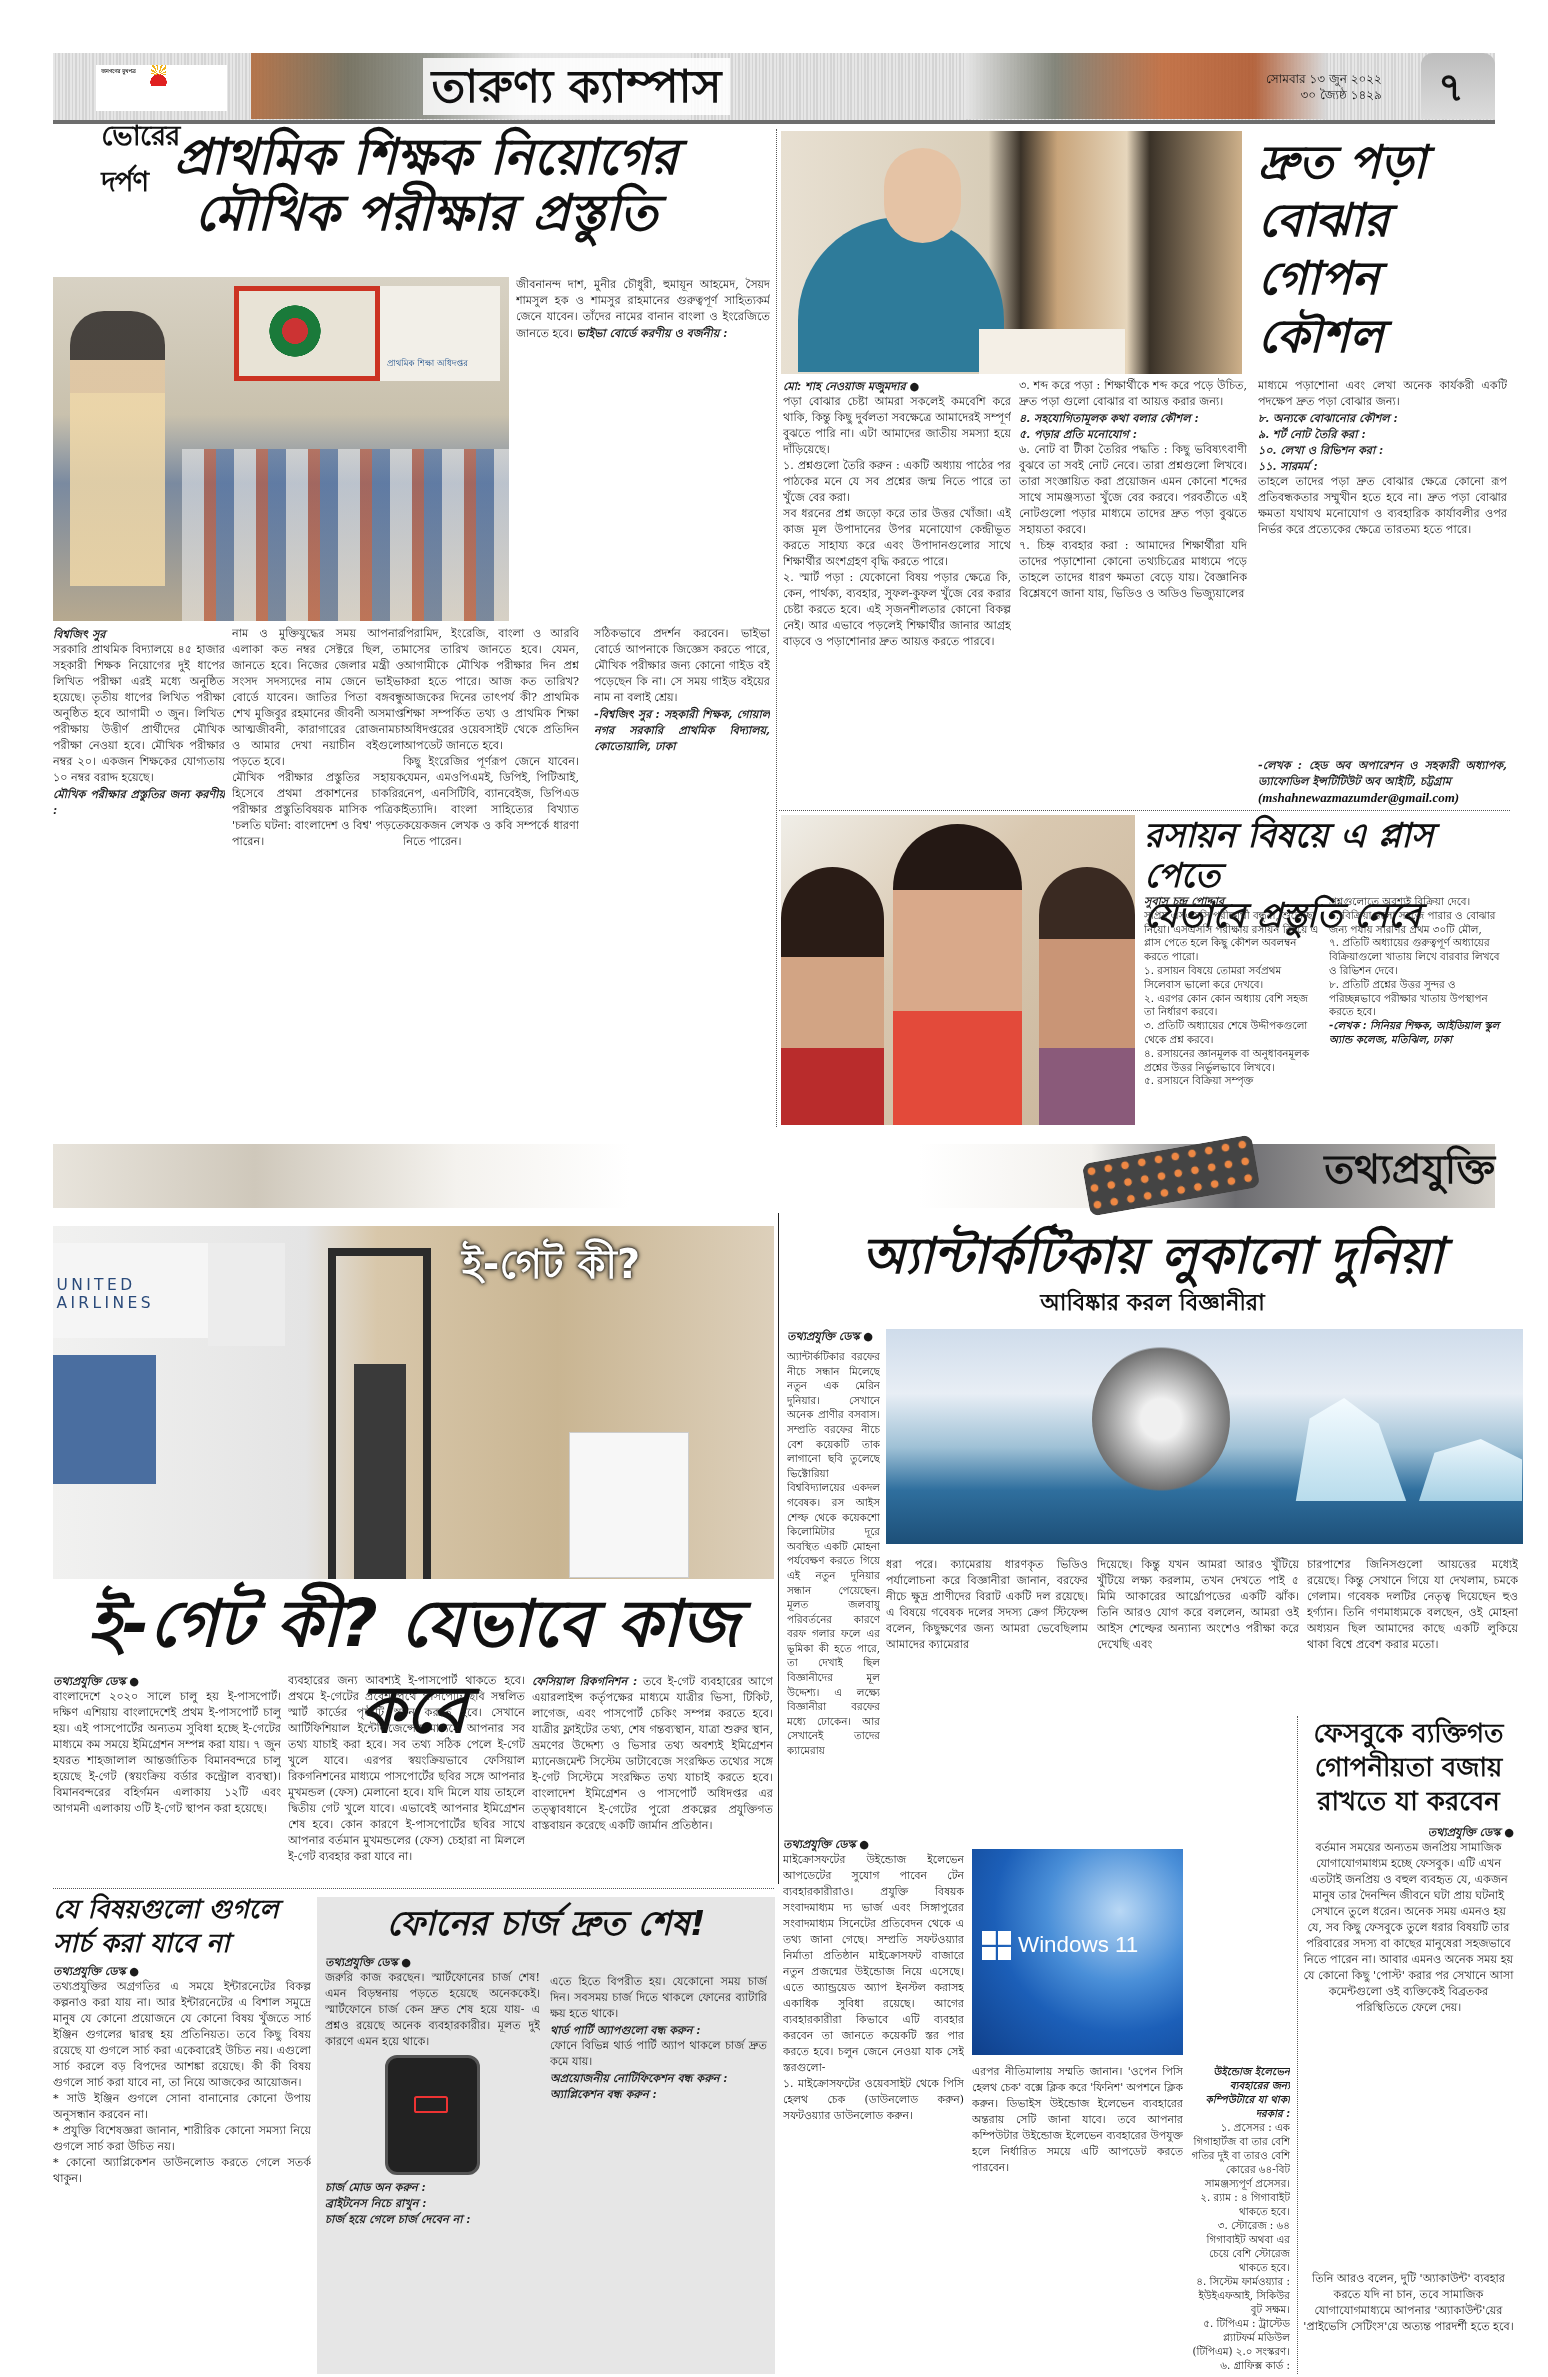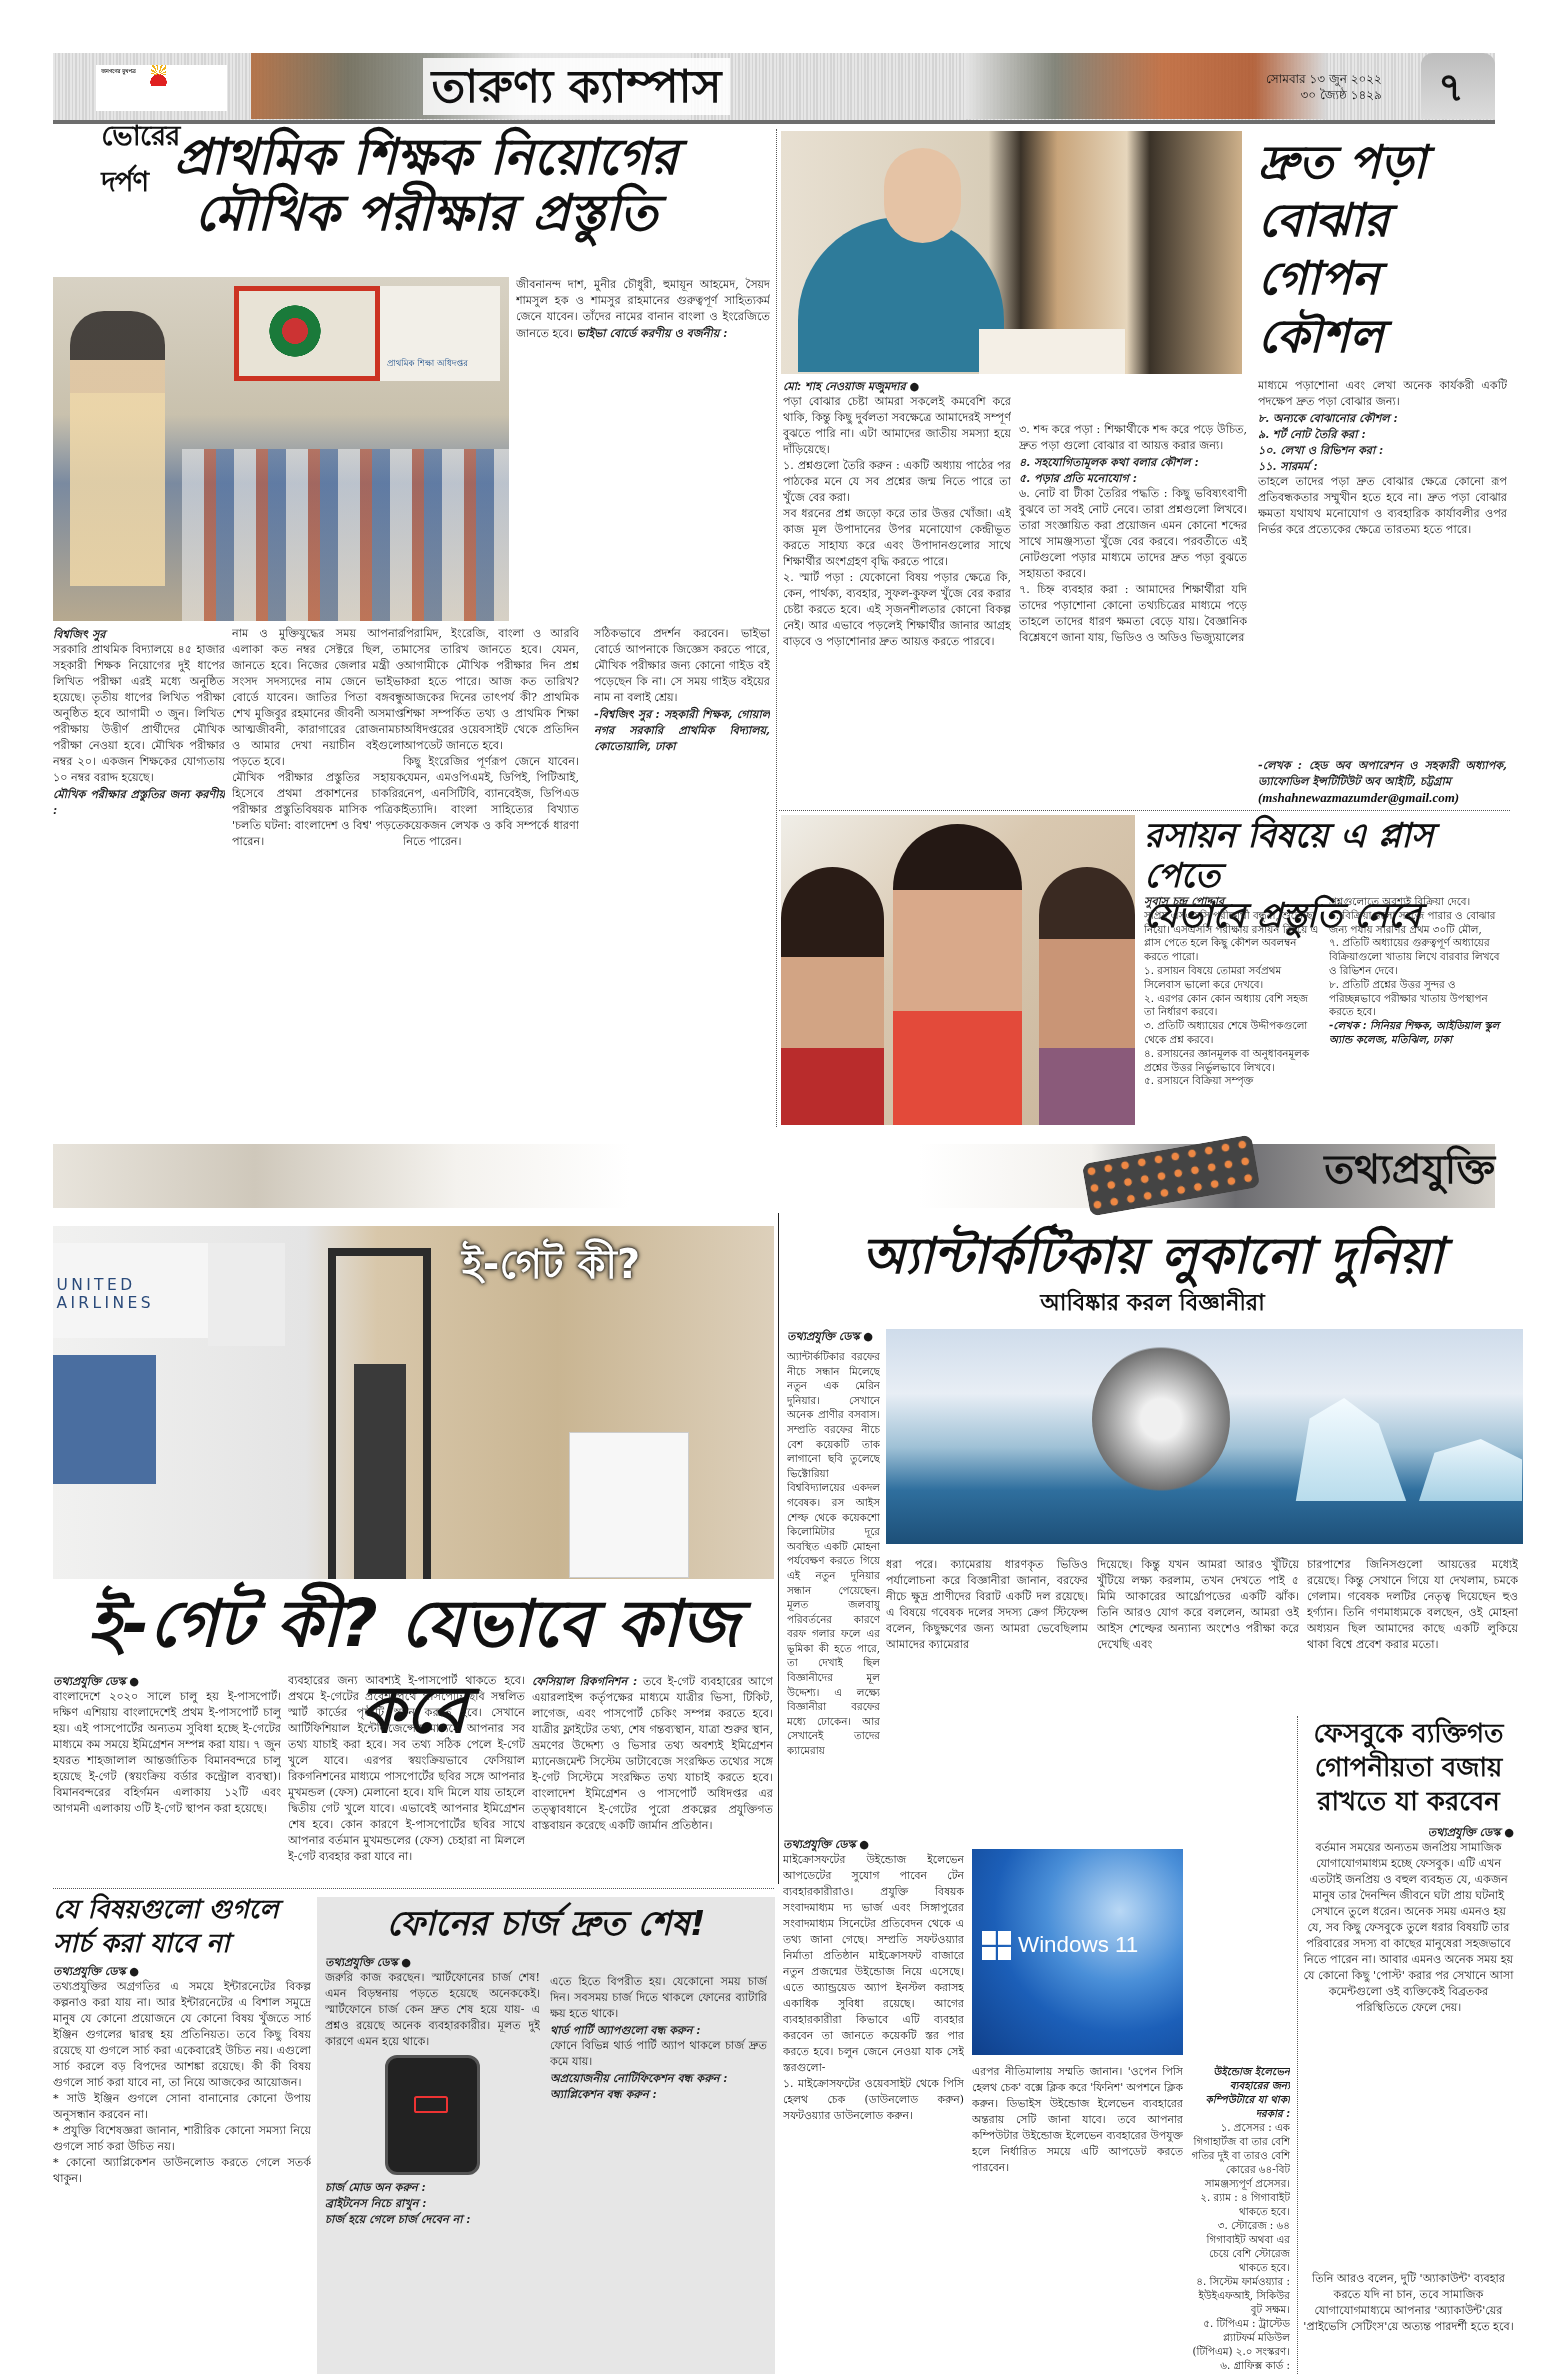--- a/index.html
+++ b/index.html
@@ -107,21 +107,21 @@
   <div>কৌশল</div>
 </div>
 
 <div class="abs col-text" style="left:783px;top:378px;width:228px;height:421px;">
   <div class="byline">মো: শাহ নেওয়াজ মজুমদার ●</div>
   <span>পড়া বোঝার চেষ্টা আমরা সকলেই কমবেশি করে থাকি, কিন্তু কিছু দুর্বলতা সবক্ষেত্রে আমাদেরই সম্পূর্ণ বুঝতে পারি না। এটা আমাদের জাতীয় সমস্যা হয়ে দাঁড়িয়েছে।</span>
   <div>১. প্রশ্নগুলো তৈরি করুন : একটি অধ্যায় পাঠের পর পাঠকের মনে যে সব প্রশ্নের জন্ম নিতে পারে তা খুঁজে বের করা।</div>
   <div>সব ধরনের প্রশ্ন জড়ো করে তার উত্তর খোঁজা। এই কাজ মূল উপাদানের উপর মনোযোগ কেন্দ্রীভূত করতে সাহায্য করে এবং উপাদানগুলোর সাথে শিক্ষার্থীর অংশগ্রহণ বৃদ্ধি করতে পারে।</div>
   <div>২. স্মার্ট পড়া : যেকোনো বিষয় পড়ার ক্ষেত্রে কি, কেন, পার্থক্য, ব্যবহার, সুফল-কুফল খুঁজে বের করার চেষ্টা করতে হবে। এই সৃজনশীলতার কোনো বিকল্প নেই। আর এভাবে পড়লেই শিক্ষার্থীর জানার আগ্রহ বাড়বে ও পড়াশোনার দ্রুত আয়ত্ত করতে পারবে।</div>
 </div>
-<div class="abs col-text" style="left:1019px;top:378px;width:228px;height:421px;margin-top:44px;">
+<div class="abs col-text" style="left:1019px;top:378px;width:228px;height:421px;">
   <div>৩. শব্দ করে পড়া : শিক্ষার্থীকে শব্দ করে পড়ে উচিত, দ্রুত পড়া গুলো বোঝার বা আয়ত্ত করার জন্য।</div>
   <div class="caption-italic">৪. সহযোগিতামূলক কথা বলার কৌশল :</div>
   <div class="caption-italic">৫. পড়ার প্রতি মনোযোগ :</div>
   <div>৬. নোট বা টীকা তৈরির পদ্ধতি : কিছু ভবিষ্যৎবাণী বুঝবে তা সবই নোট নেবে। তারা প্রশ্নগুলো লিখবে। তারা সংজ্ঞায়িত করা প্রয়োজন এমন কোনো শব্দের সাথে সামঞ্জস্যতা খুঁজে বের করবে। পরবর্তীতে এই নোটগুলো পড়ার মাধ্যমে তাদের দ্রুত পড়া বুঝতে সহায়তা করবে।</div>
   <div>৭. চিহ্ন ব্যবহার করা : আমাদের শিক্ষার্থীরা যদি তাদের পড়াশোনা কোনো তথ্যচিত্রের মাধ্যমে পড়ে তাহলে তাদের ধারণ ক্ষমতা বেড়ে যায়। বৈজ্ঞানিক বিশ্লেষণে জানা যায়, ভিডিও ও অডিও ভিজ্যুয়ালের</div>
 </div>
 <div class="abs col-text" style="left:1258px;top:378px;width:249px;height:378px;">
   <span>মাধ্যমে পড়াশোনা এবং লেখা অনেক কার্যকরী একটি পদক্ষেপ দ্রুত পড়া বোঝার জন্য।</span>
   <div class="caption-italic">৮. অন্যকে বোঝানোর কৌশল :</div>
   <div class="caption-italic">৯. শর্ট নোট তৈরি করা :</div>

